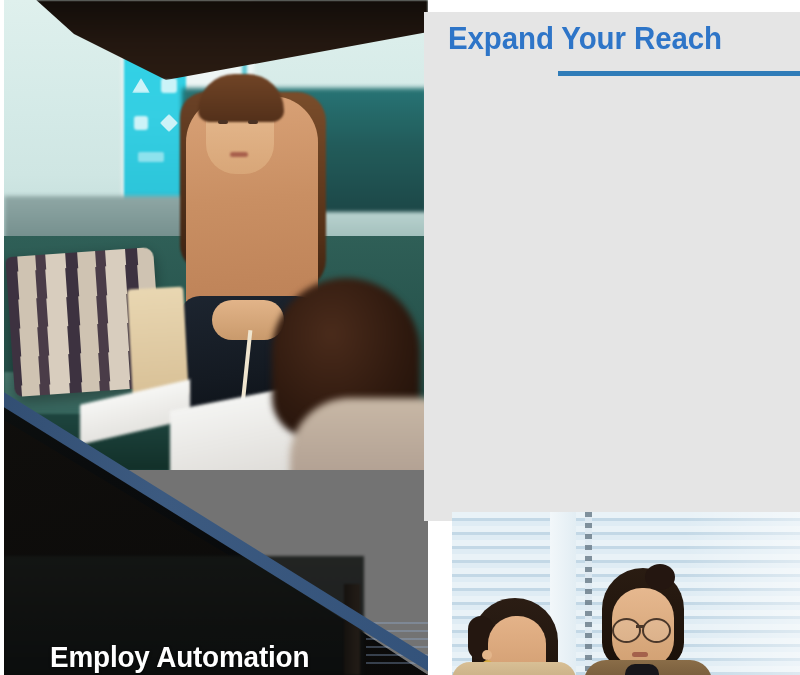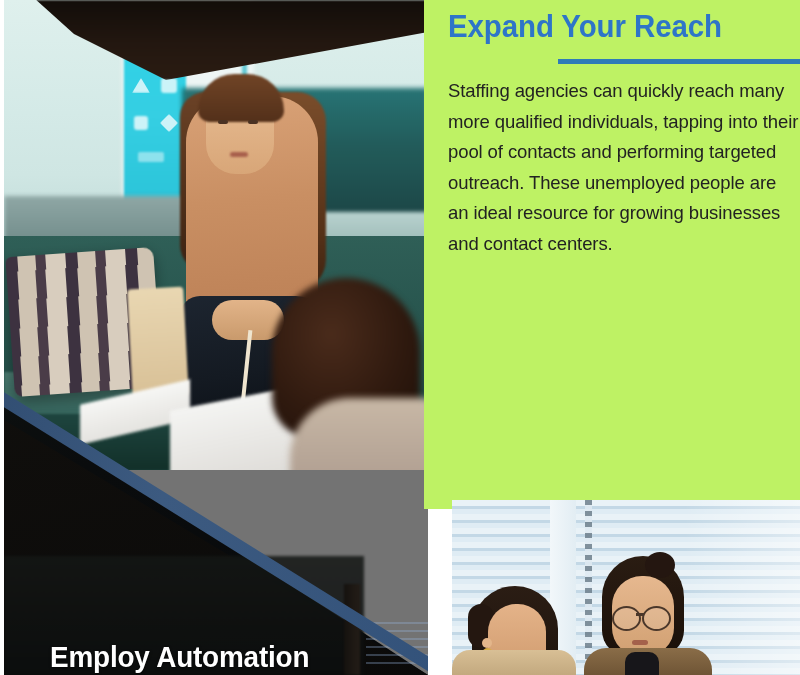--- a/index.html
+++ b/index.html
@@ -351,23 +351,23 @@
     line-height: 34px;
     white-space: nowrap;
     transform: scaleX(.93);
     transform-origin: left center;
     text-shadow: 0 1px 3px rgba(0,0,0,.7);
   }
 
   
   .right-col {
     position: absolute;
-    left: 424px; top: 0;
+    left: 424px; top: 12px;
     width: 376px; height: 509px;
-    background: #bef264;
+    background: #e5e5e5;
   }
   .reach-heading {
     position: absolute;
     left: 24px;
     top: 9px;
     margin: 0;
     font-family: "Liberation Sans Narrow", "Liberation Sans", sans-serif;
     font-size: 31px;
     font-weight: bold;
     color: #2e75c8;
@@ -609,21 +609,20 @@
     <h2 class="employ-heading">Employ Automation</h2>
   </div>
 
   <div class="right-col">
 
     <h1 class="reach-heading">Expand Your Reach</h1>
 
     <div class="heading-rule"></div>
 
     <div class="body-copy">
-      <p>Staffing agencies can quickly reach many more qualified individuals, tapping into their pool of contacts and performing targeted outreach. These unemployed people are an ideal resource for growing businesses and contact centers.</p>
     </div>
 
     <div class="photo-office">
       <div class="blinds"></div>
       <div class="blind-post"></div>
       <div class="blind-cord"></div>
       <div class="blind-soft"></div>
 
       <div class="w-left-head"></div>
       <div class="w-left-bun"></div>

